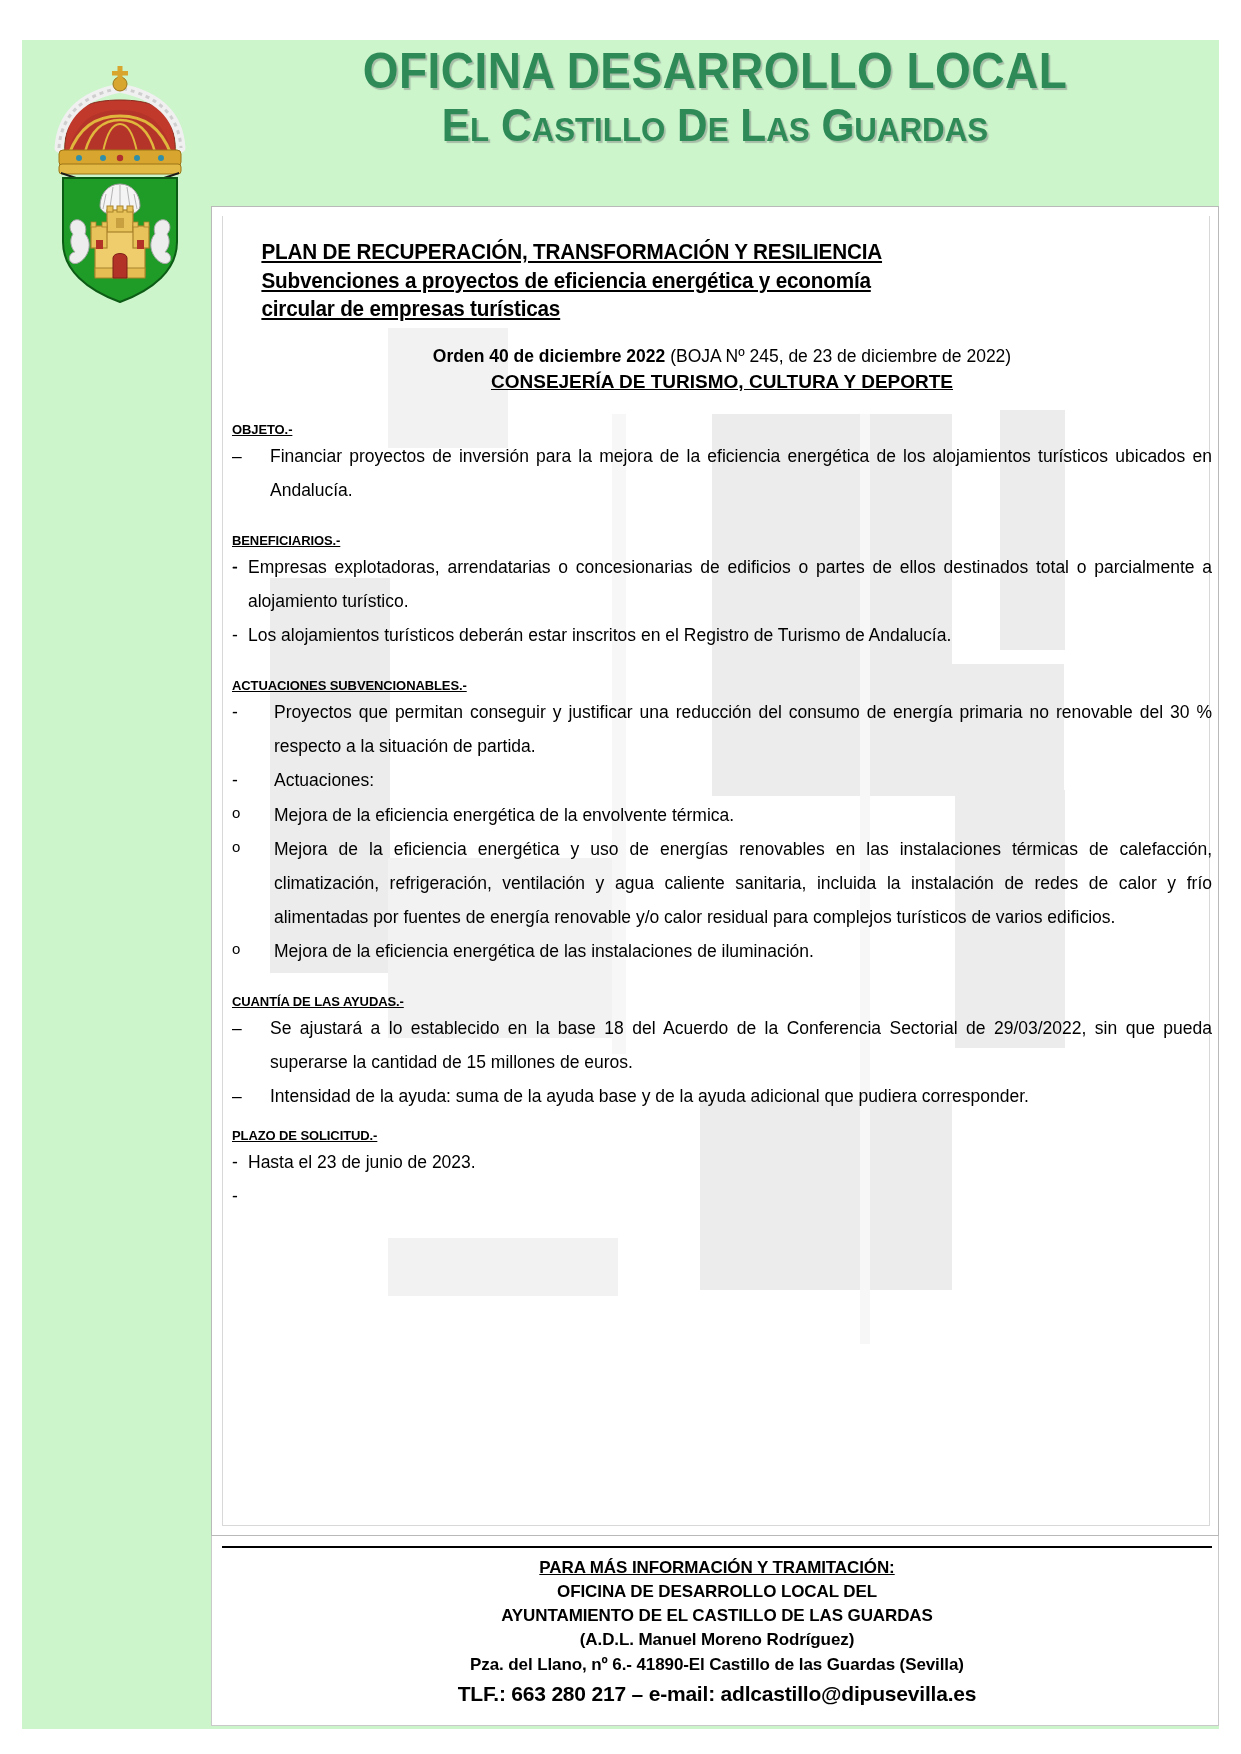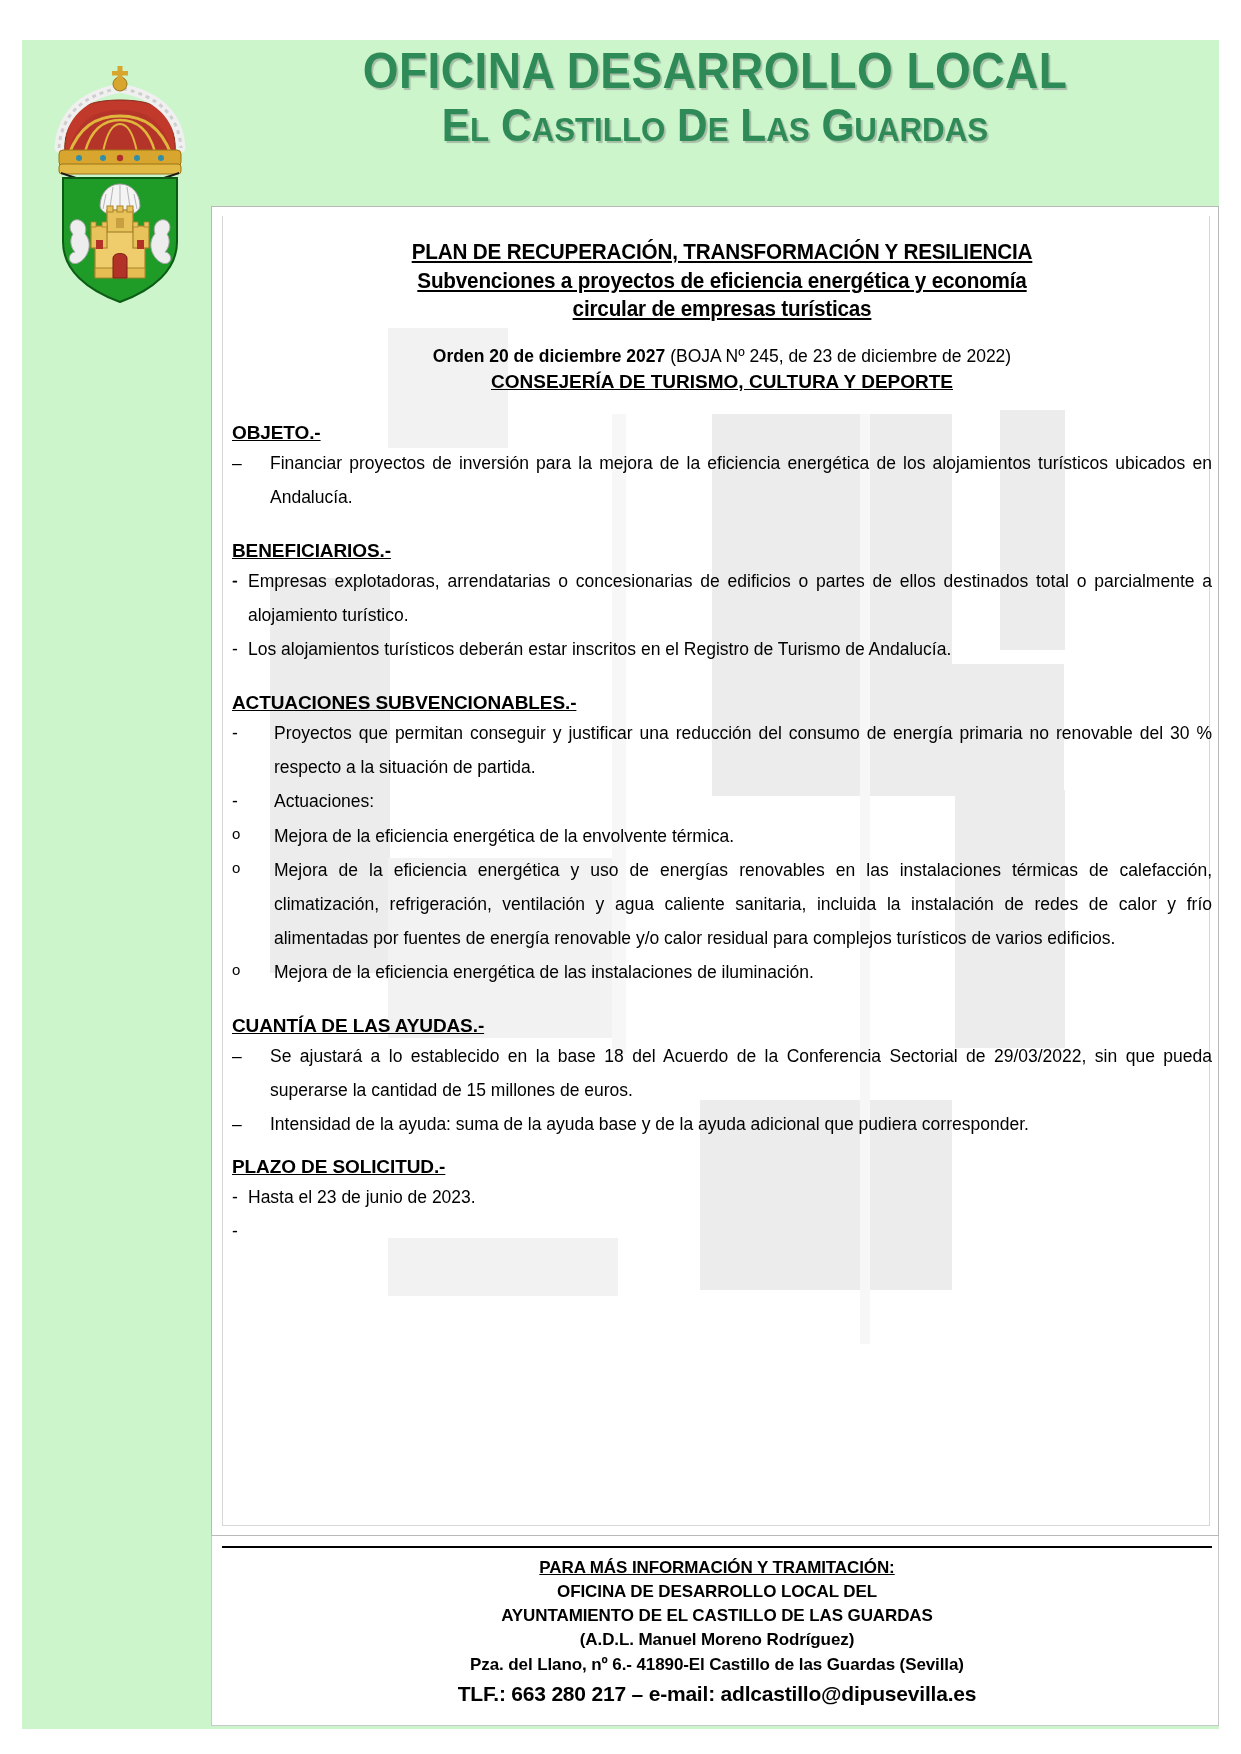--- a/index.html
+++ b/index.html
@@ -143,21 +143,20 @@
 
   
   .content {
     position: absolute;
     left: 232px;
     top: 228px;
     width: 980px;
     z-index: 5;
   }
   .ctitle {
-    text-align: center;
     font-weight: bold;
     font-size: 22px;
     line-height: 1.30;
     letter-spacing: -0.2px;
   }
   .ctitle .u { text-decoration: underline; }
   .ctitle-l1 { transform: scaleX(0.94); transform-origin: center; }
   .ctitle-l2 { transform: scaleX(0.94); transform-origin: center; }
   .ctitle-l3 { transform: scaleX(0.94); transform-origin: center; }
 
@@ -169,21 +168,21 @@
   }
   .orden-block b { font-weight: bold; }
   .consejeria {
     font-weight: bold;
     text-decoration: underline;
     font-size: 19px;
   }
 
   .sec-head {
     font-weight: bold;
-    font-size: 19px;
+    font-size: 13px;
     text-decoration: underline;
     margin-top: 26px;
     margin-bottom: 2px;
     letter-spacing: -0.1px;
   }
   .sec-head.tight { margin-top: 14px; }
 
   p.body {
     font-size: 17.5px;
     line-height: 1.95;
@@ -376,21 +375,21 @@
 
   <div class="content">
 
     <div class="ctitle">
       <div class="ctitle-l1"><span class="u">PLAN DE RECUPERACIÓN, TRANSFORMACIÓN Y RESILIENCIA</span></div>
       <div class="ctitle-l2"><span class="u">Subvenciones a proyectos de eficiencia energética y economía</span></div>
       <div class="ctitle-l3"><span class="u">circular de empresas turísticas</span></div>
     </div>
 
     <div class="orden-block">
-      <div><b>Orden 20 de diciembre 2027</b><span> (BOJA Nº 245, de 23 de diciembre de 2022)</span></div>
+      <div><b>Orden 40 de diciembre 2022</b><span> (BOJA Nº 245, de 23 de diciembre de 2022)</span></div>
       <div class="consejeria">CONSEJERÍA DE TURISMO, CULTURA Y DEPORTE</div>
     </div>
 
     <div class="sec-head">OBJETO.-</div>
     <p class="body lvl1"><span class="bullet">–</span><span>Financiar proyectos de inversión para la mejora de la eficiencia energética de los alojamientos turísticos ubicados en Andalucía.</span></p>
 
     <div class="sec-head">BENEFICIARIOS.-</div>
     <p class="body lvl1-dash"><span class="bullet">-</span></p>
     <p class="body lvl1-dash"><span class="bullet">-</span><span>Empresas explotadoras, arrendatarias o concesionarias de edificios o partes de ellos destinados total o parcialmente a alojamiento turístico.</span></p>
     <p class="body lvl1-dash nojust"><span class="bullet">-</span><span>Los alojamientos turísticos deberán estar inscritos en el Registro de Turismo de Andalucía.</span></p>

